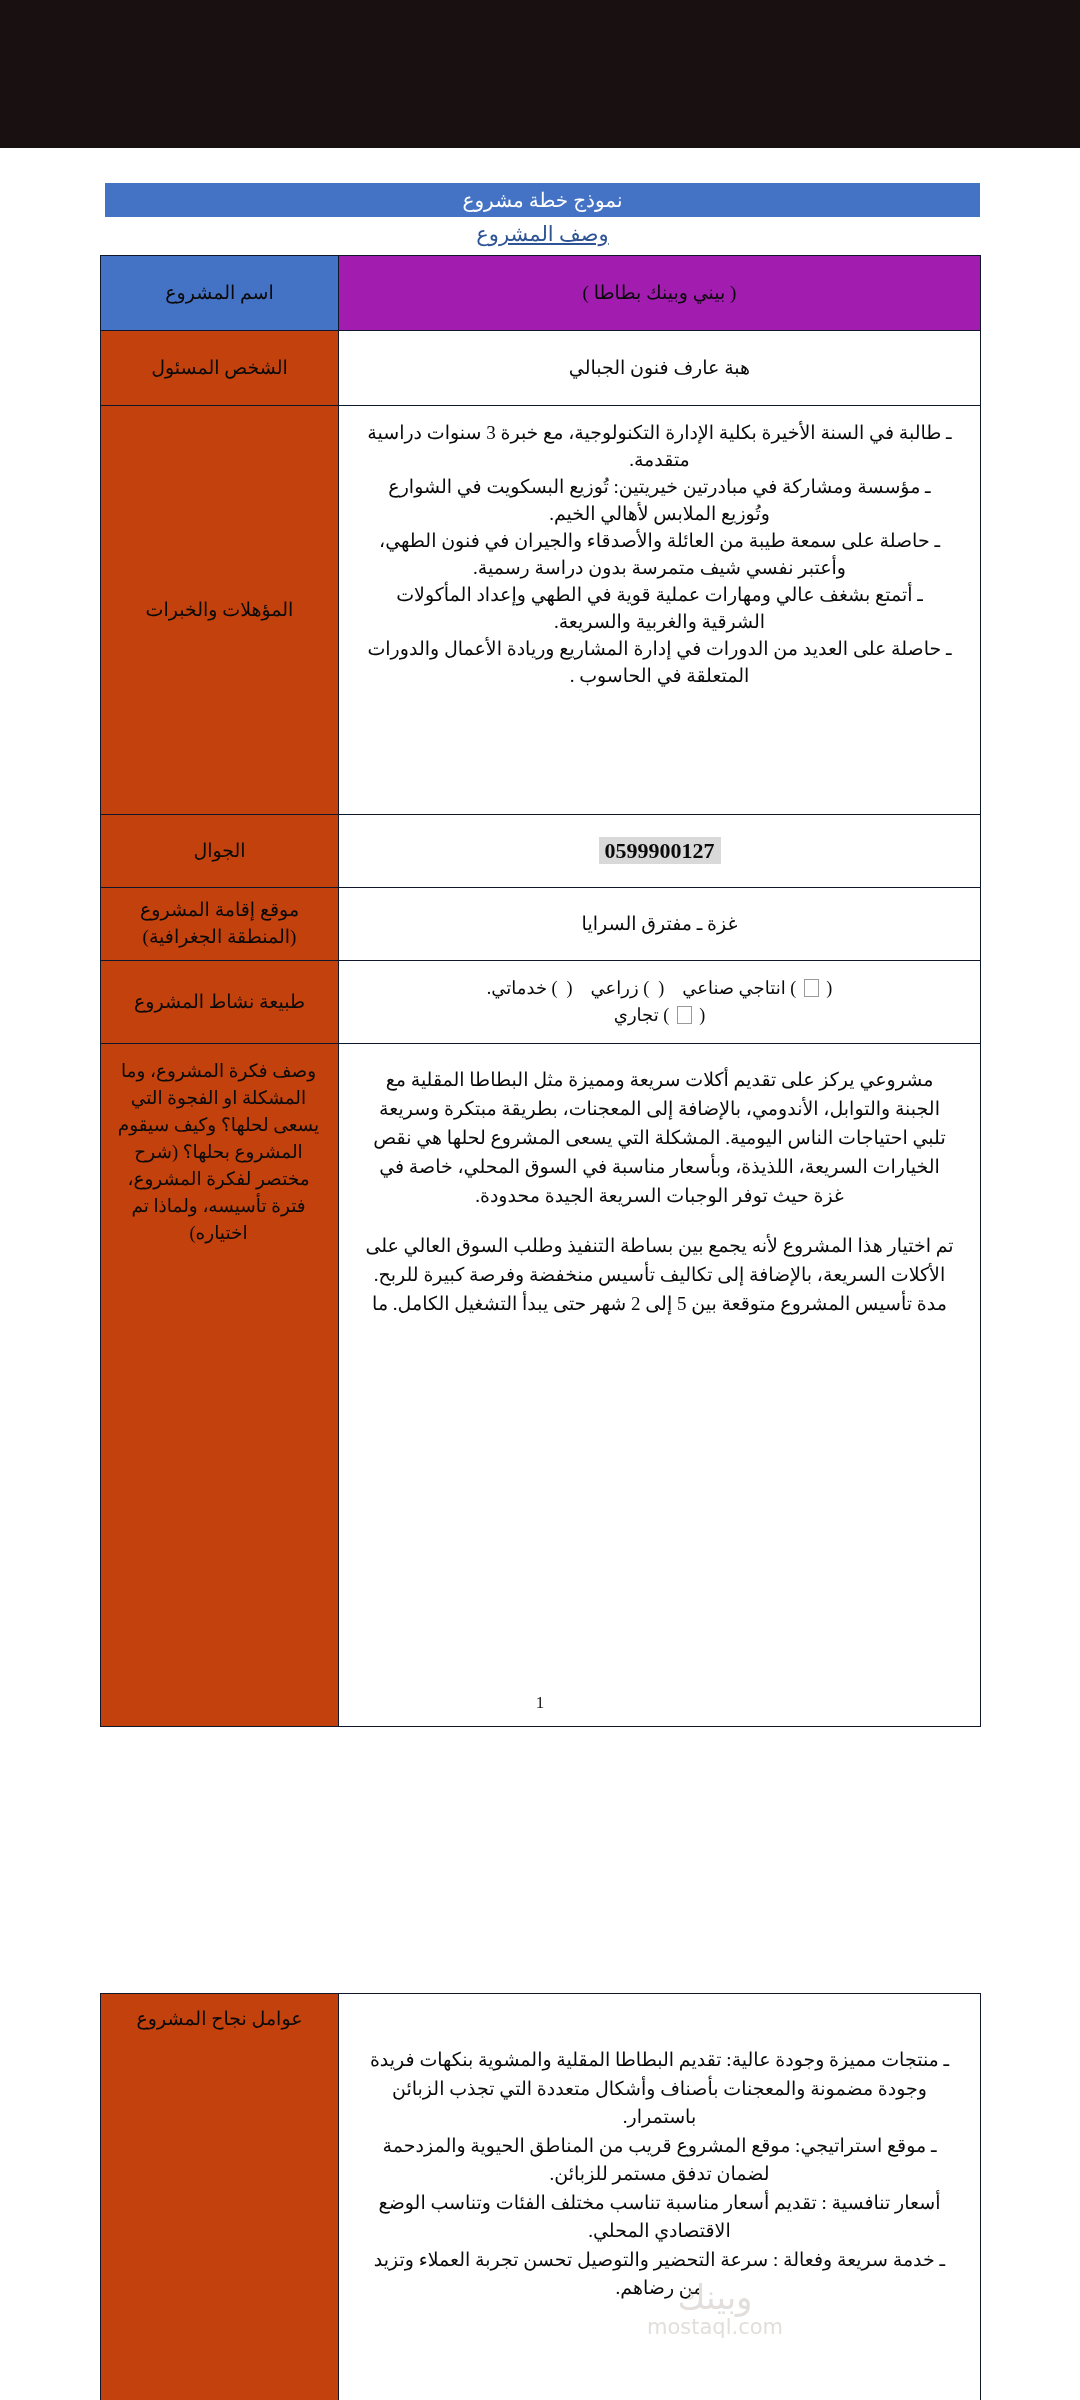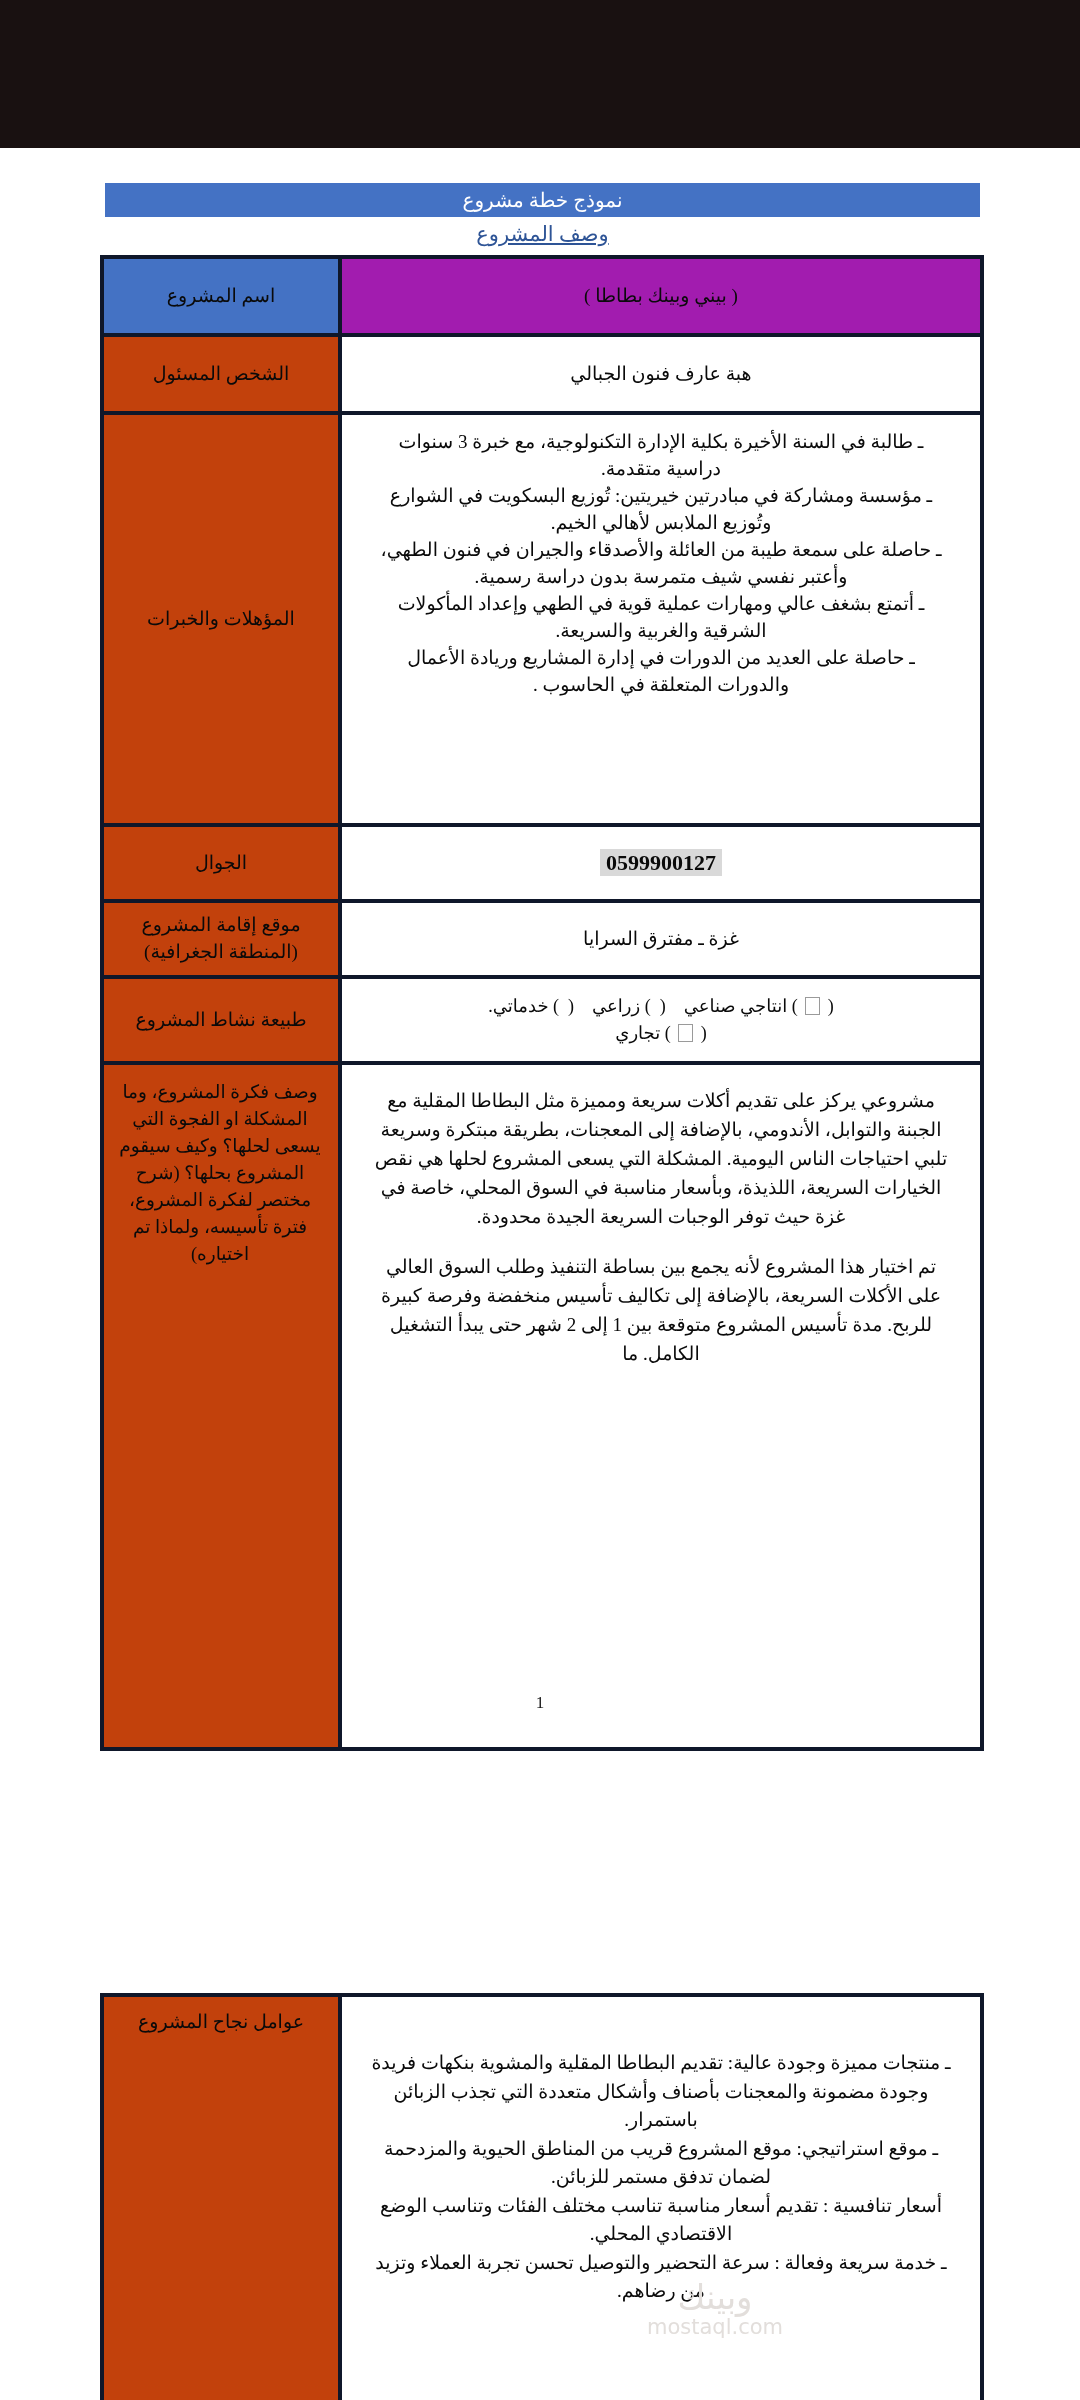--- a/index.html
+++ b/index.html
@@ -66,21 +66,21 @@
   .tbl {
     position: absolute;
     left: 100px;
     top: 107px;
     width: 880px;
     border-collapse: collapse;
     table-layout: fixed;
     direction: rtl;
   }
   .tbl td {
-    border: 4px solid #0f172a;
+    border: 1px solid #0f172a;
     vertical-align: middle;
     padding: 6px 10px;
     font-size: 19px;
     line-height: 1.42;
     color: #0a0a0a;
   }
   .col-label { width: 238px; }
   .col-value { width: 642px; }
 
   .lbl {
@@ -234,21 +234,21 @@
             <span>(&nbsp;<span class="cbx"></span>&nbsp;)&nbsp;<span>تجاري</span></span>
           </div>
         </td>
         <td class="lbl">طبيعة نشاط المشروع</td>
       </tr>
 
       <tr>
         <td class="val top" style="height:638px; padding:22px 26px;">
           <div class="desc-body">
             <p>مشروعي يركز على تقديم أكلات سريعة ومميزة مثل البطاطا المقلية مع الجبنة والتوابل، الأندومي، بالإضافة إلى المعجنات، بطريقة مبتكرة وسريعة تلبي احتياجات الناس اليومية. المشكلة التي يسعى المشروع لحلها هي نقص الخيارات السريعة، اللذيذة، وبأسعار مناسبة في السوق المحلي، خاصة في غزة حيث توفر الوجبات السريعة الجيدة محدودة.</p>
-            <p>تم اختيار هذا المشروع لأنه يجمع بين بساطة التنفيذ وطلب السوق العالي على الأكلات السريعة، بالإضافة إلى تكاليف تأسيس منخفضة وفرصة كبيرة للربح. مدة تأسيس المشروع متوقعة بين 1 إلى 2 شهر حتى يبدأ التشغيل الكامل. ما</p>
+            <p>تم اختيار هذا المشروع لأنه يجمع بين بساطة التنفيذ وطلب السوق العالي على الأكلات السريعة، بالإضافة إلى تكاليف تأسيس منخفضة وفرصة كبيرة للربح. مدة تأسيس المشروع متوقعة بين 5 إلى 2 شهر حتى يبدأ التشغيل الكامل. ما</p>
           </div>
         </td>
         <td class="lbl top" style="padding-top:14px;padding-left:8px;">
           <div class="desc-label">وصف فكرة المشروع، وما المشكلة او الفجوة التي يسعى لحلها؟ وكيف سيقوم المشروع بحلها؟ (شرح مختصر لفكرة المشروع، فترة تأسيسه، ولماذا تم اختياره)</div>
         </td>
       </tr>
 
     </tbody>
   </table>
 

